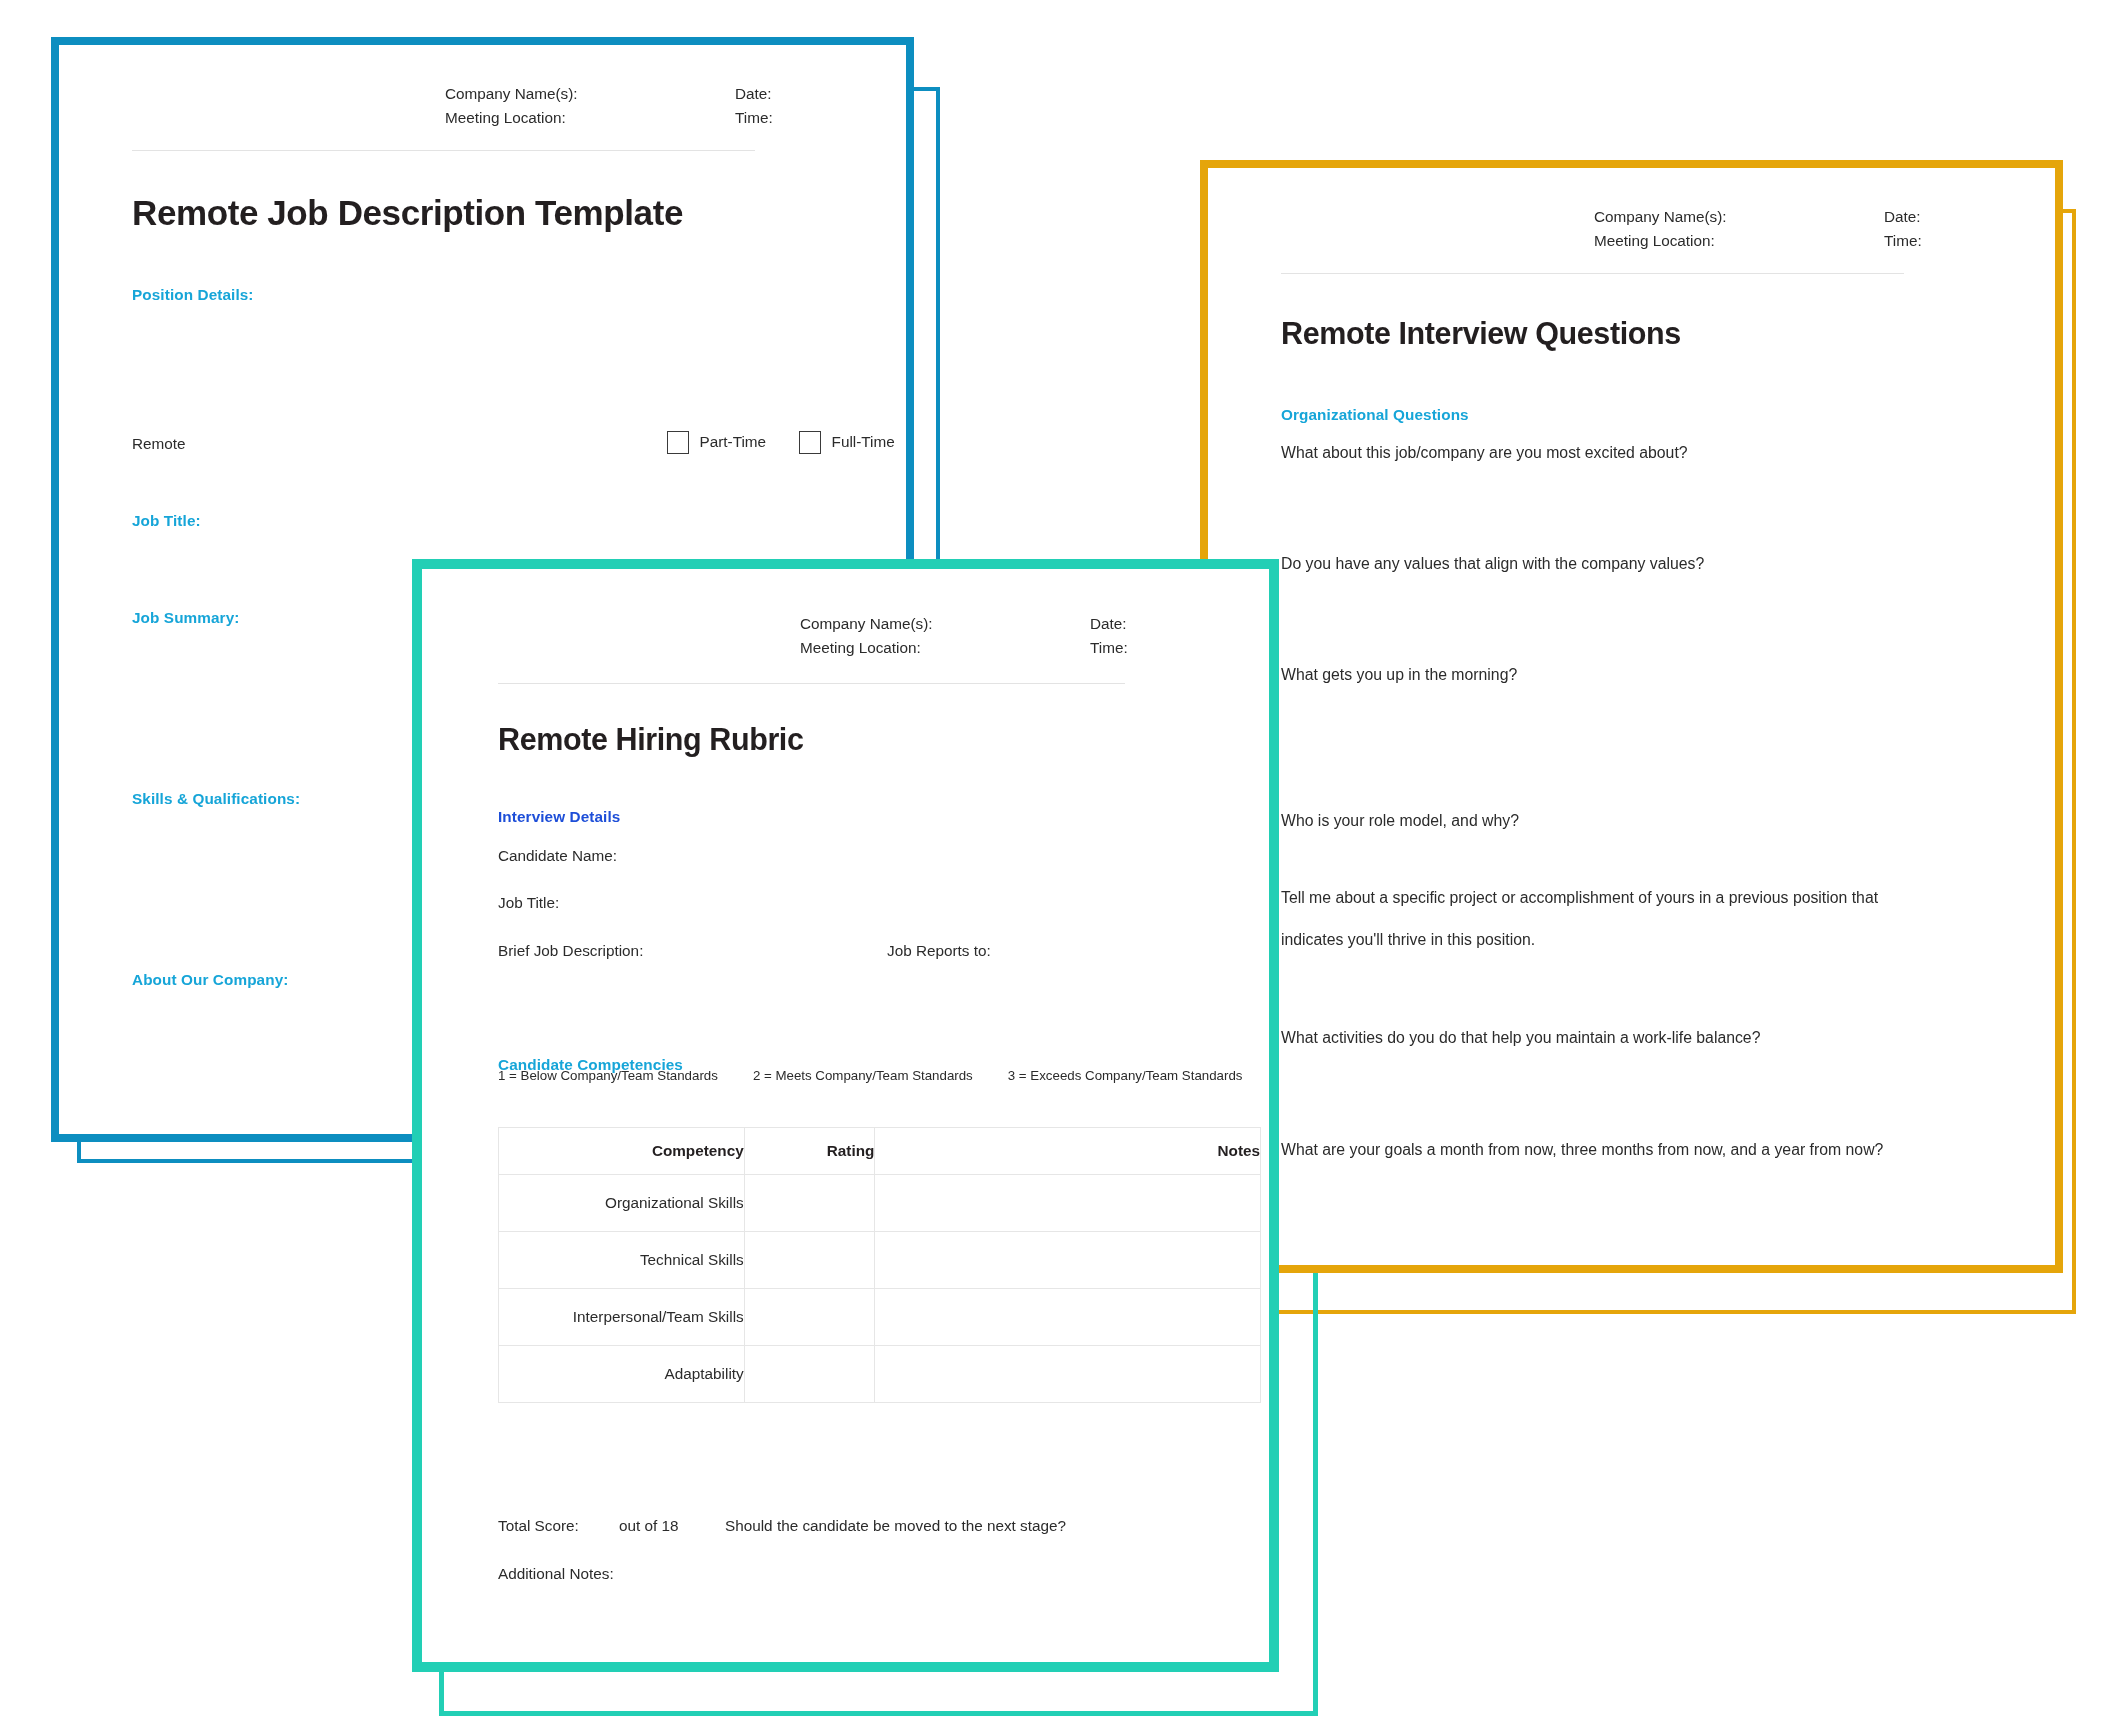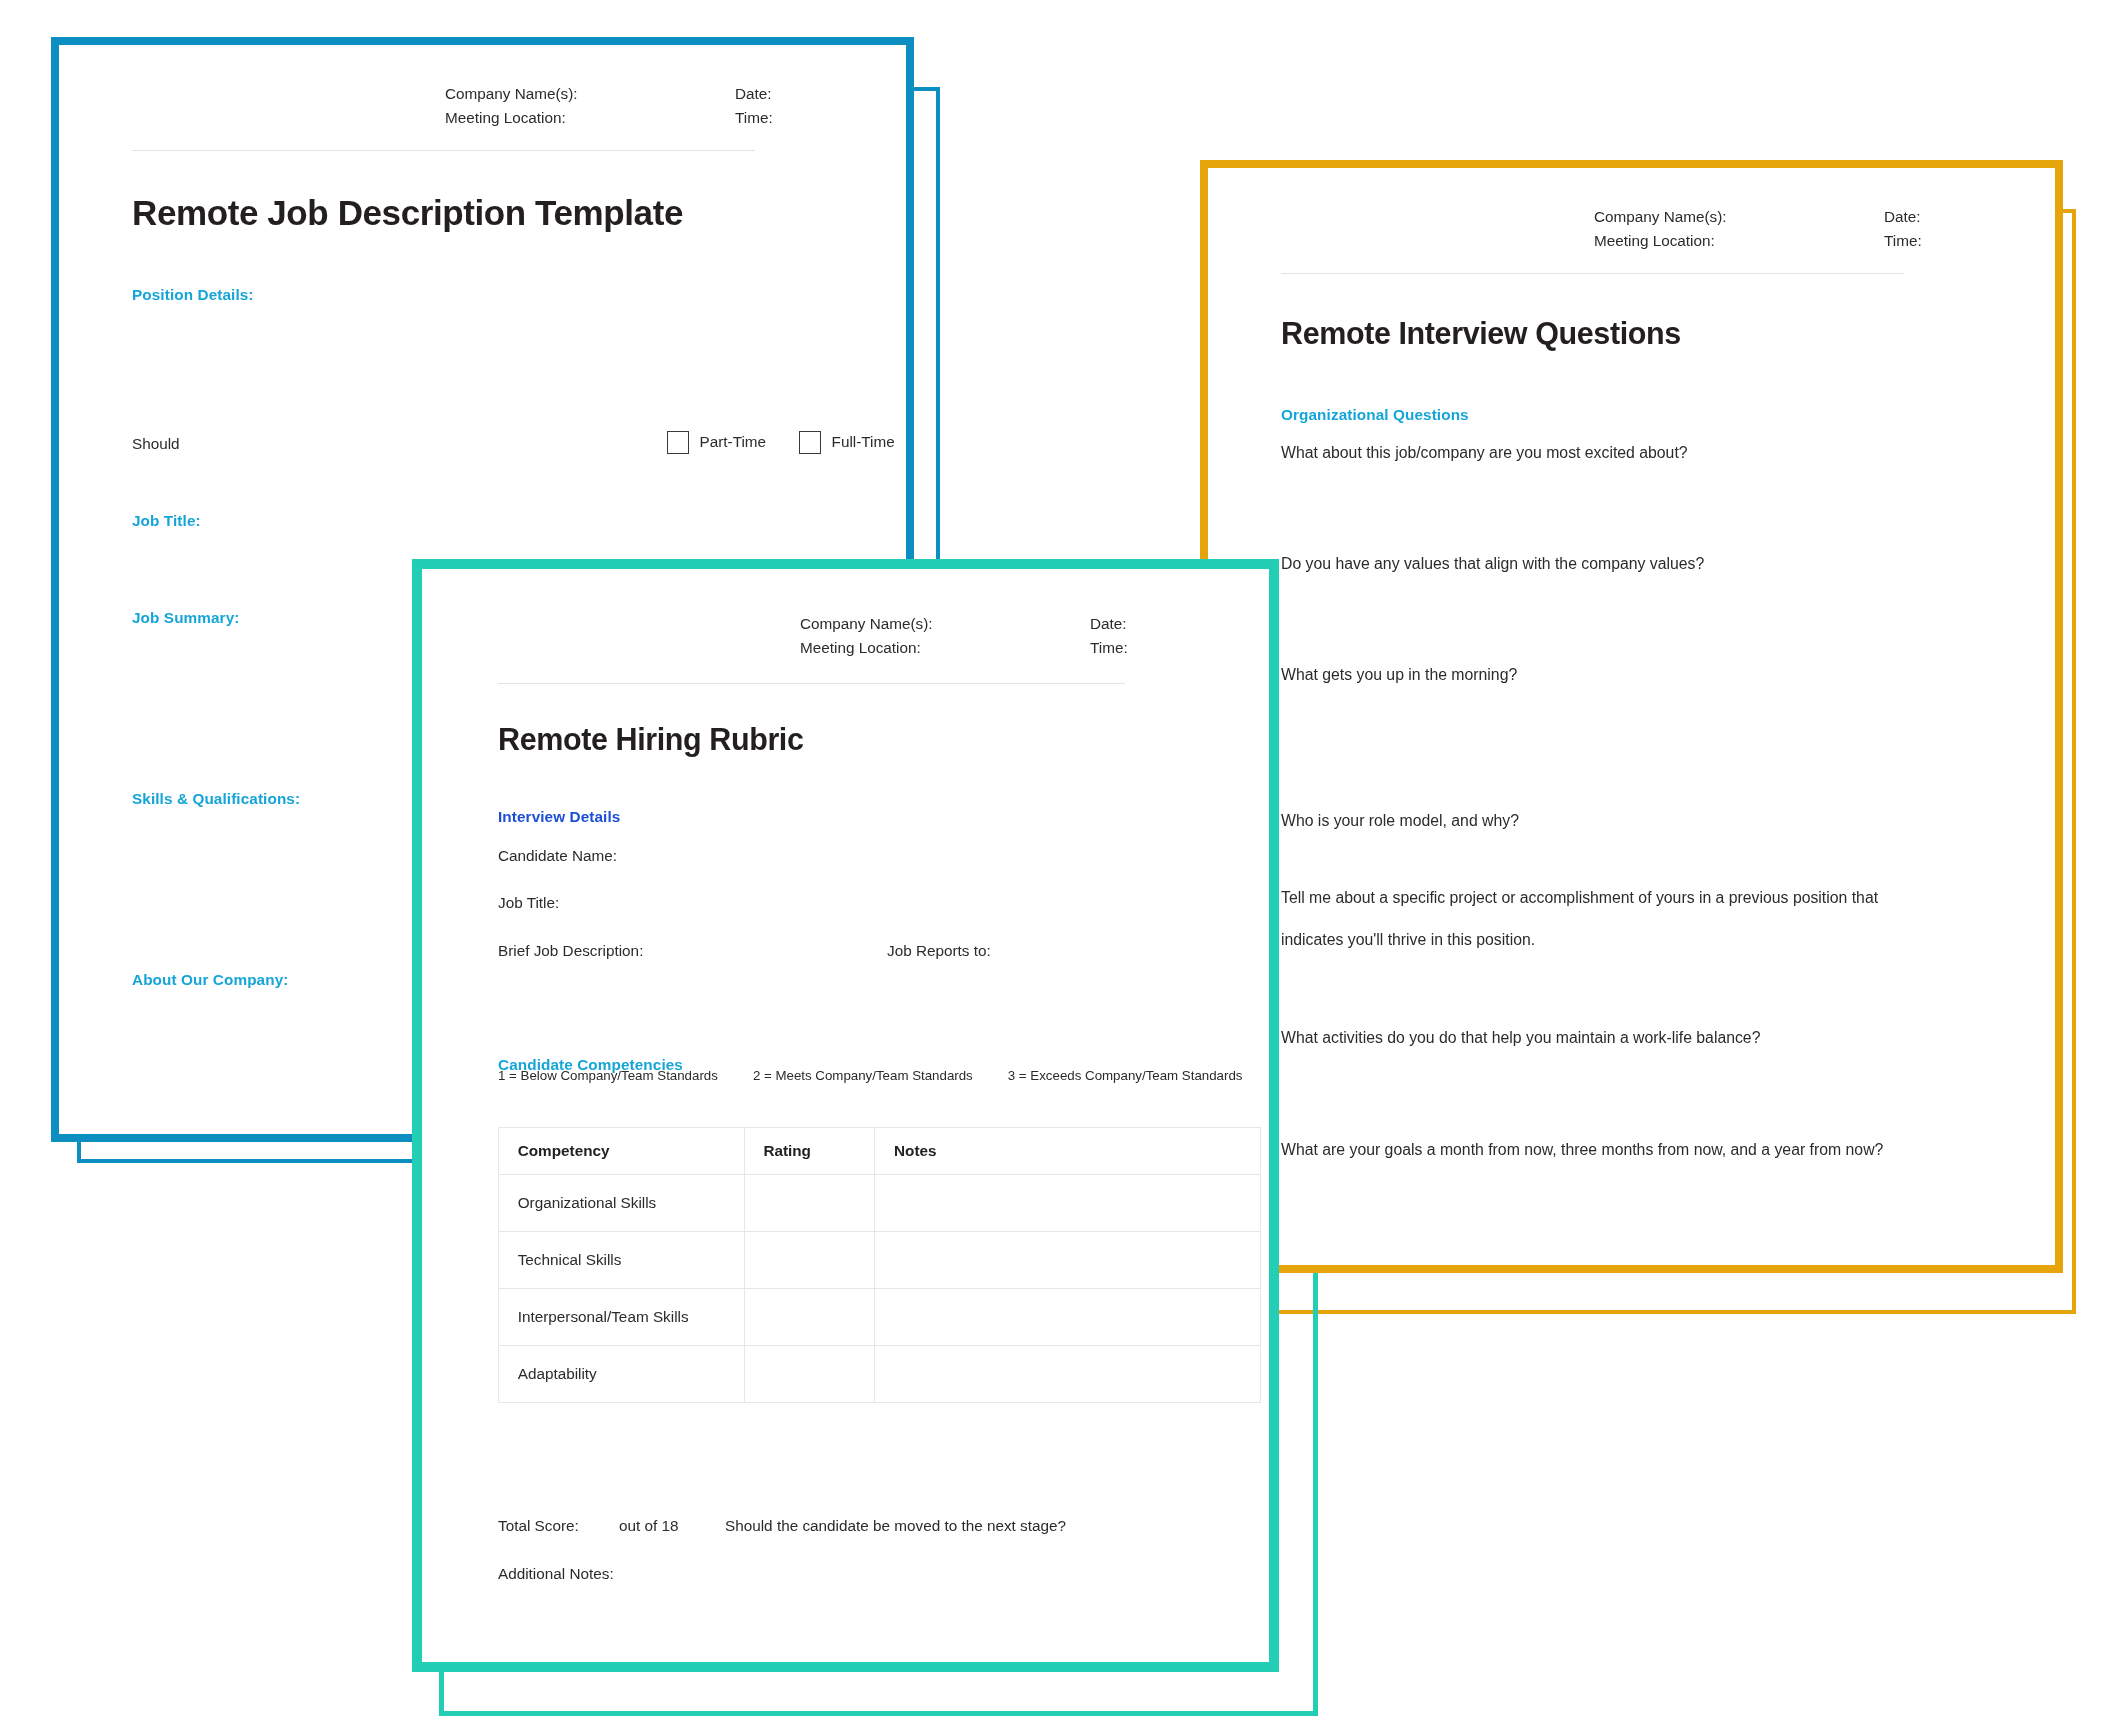--- a/index.html
+++ b/index.html
@@ -118,21 +118,21 @@
   }
 
   
   .rubric-table {
     position: absolute;
     border-collapse: collapse;
     table-layout: fixed;
   }
   .rubric-table th, .rubric-table td {
     border: 1px solid #e6e6e6;
-    text-align: left;
+    text-align: right;
     vertical-align: middle;
     padding: 0 0 0 18.7px;
     font-size: 15.3px;
     color: #2b2b2b;
     font-weight: normal;
     height: 56px;
   }
   .rubric-table thead th {
     font-weight: bold;
     color: #231f20;
@@ -179,21 +179,21 @@
           <div class="meta-label">Time:</div>
         </div>
       </div>
 
       <div class="rule" style="left:73px; top:105px; width:623px;"></div>
 
       <div class="doc-title" style="left:73px; top:148px; font-size:35px;">Remote Job Description Template</div>
 
       <div class="section-head" style="left:73px; top:241px; color:#16a5d8;">Position Details:</div>
 
-      <div class="field" style="left:73px; top:390px;">Should</div>
+      <div class="field" style="left:73px; top:390px;">Remote</div>
 
       <div class="cbox-group" style="left:608px; top:386px;">
         <span class="cbox"></span>
         <span class="cbox-label">Part-Time</span>
         <span class="cbox"></span>
         <span class="cbox-label">Full-Time</span>
       </div>
 
       <div class="section-head" style="left:73px; top:467px; color:#16a5d8;">Job Title:</div>
 

